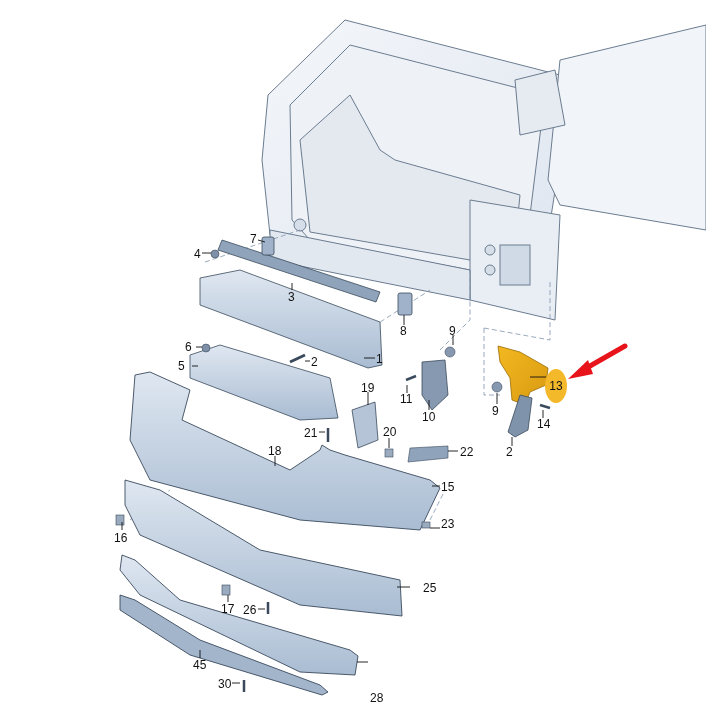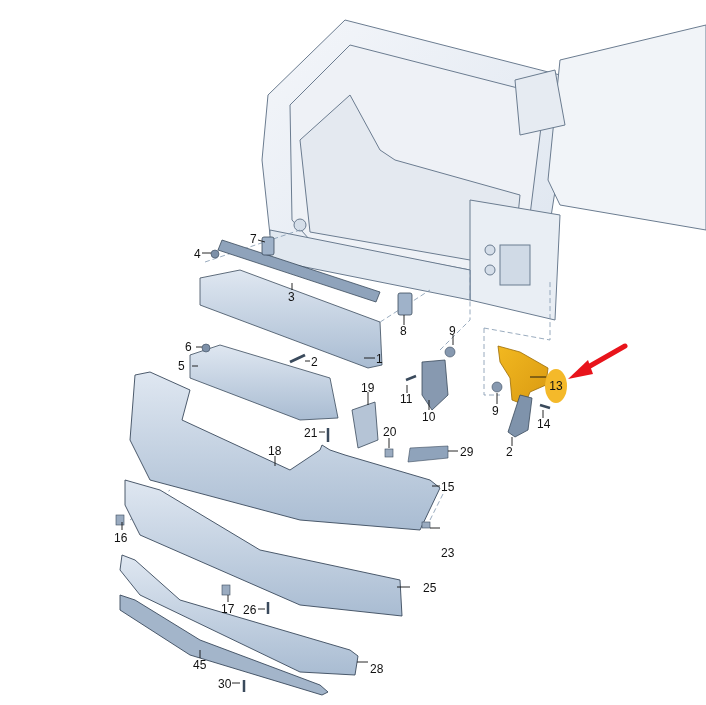--- a/index.html
+++ b/index.html
@@ -147,28 +147,28 @@
   <span class="callout" style="left:311px;top:356px">2</span>
   <span class="callout" style="left:178px;top:360px">5</span>
   <span class="callout" style="left:185px;top:341px">6</span>
   <span class="callout" style="left:449px;top:325px">9</span>
   <span class="callout" style="left:400px;top:393px">11</span>
   <span class="callout" style="left:422px;top:411px">10</span>
   <span class="callout" style="left:361px;top:382px">19</span>
   <span class="callout" style="left:304px;top:427px">21</span>
   <span class="callout" style="left:383px;top:426px">20</span>
   <span class="callout" style="left:268px;top:445px">18</span>
-  <span class="callout" style="left:460px;top:446px">29</span>
+  <span class="callout" style="left:460px;top:446px">22</span>
   <span class="callout" style="left:441px;top:481px">15</span>
-  <span class="callout" style="left:441px;top:547px">23</span>
+  <span class="callout" style="left:441px;top:518px">23</span>
   <span class="callout" style="left:114px;top:532px">16</span>
   <span class="callout" style="left:423px;top:582px">25</span>
   <span class="callout" style="left:221px;top:603px">17</span>
   <span class="callout" style="left:243px;top:604px">26</span>
-  <span class="callout" style="left:370px;top:663px">28</span>
+  <span class="callout" style="left:370px;top:692px">28</span>
   <span class="callout" style="left:193px;top:659px">45</span>
   <span class="callout" style="left:218px;top:678px">30</span>
   <span class="callout" style="left:492px;top:405px">9</span>
   <span class="callout" style="left:506px;top:446px">2</span>
   <span class="callout" style="left:537px;top:418px">14</span>
   <span class="hl" style="left:545px;top:369px">
       <span>13</span>
     </span>
 </div>
 

